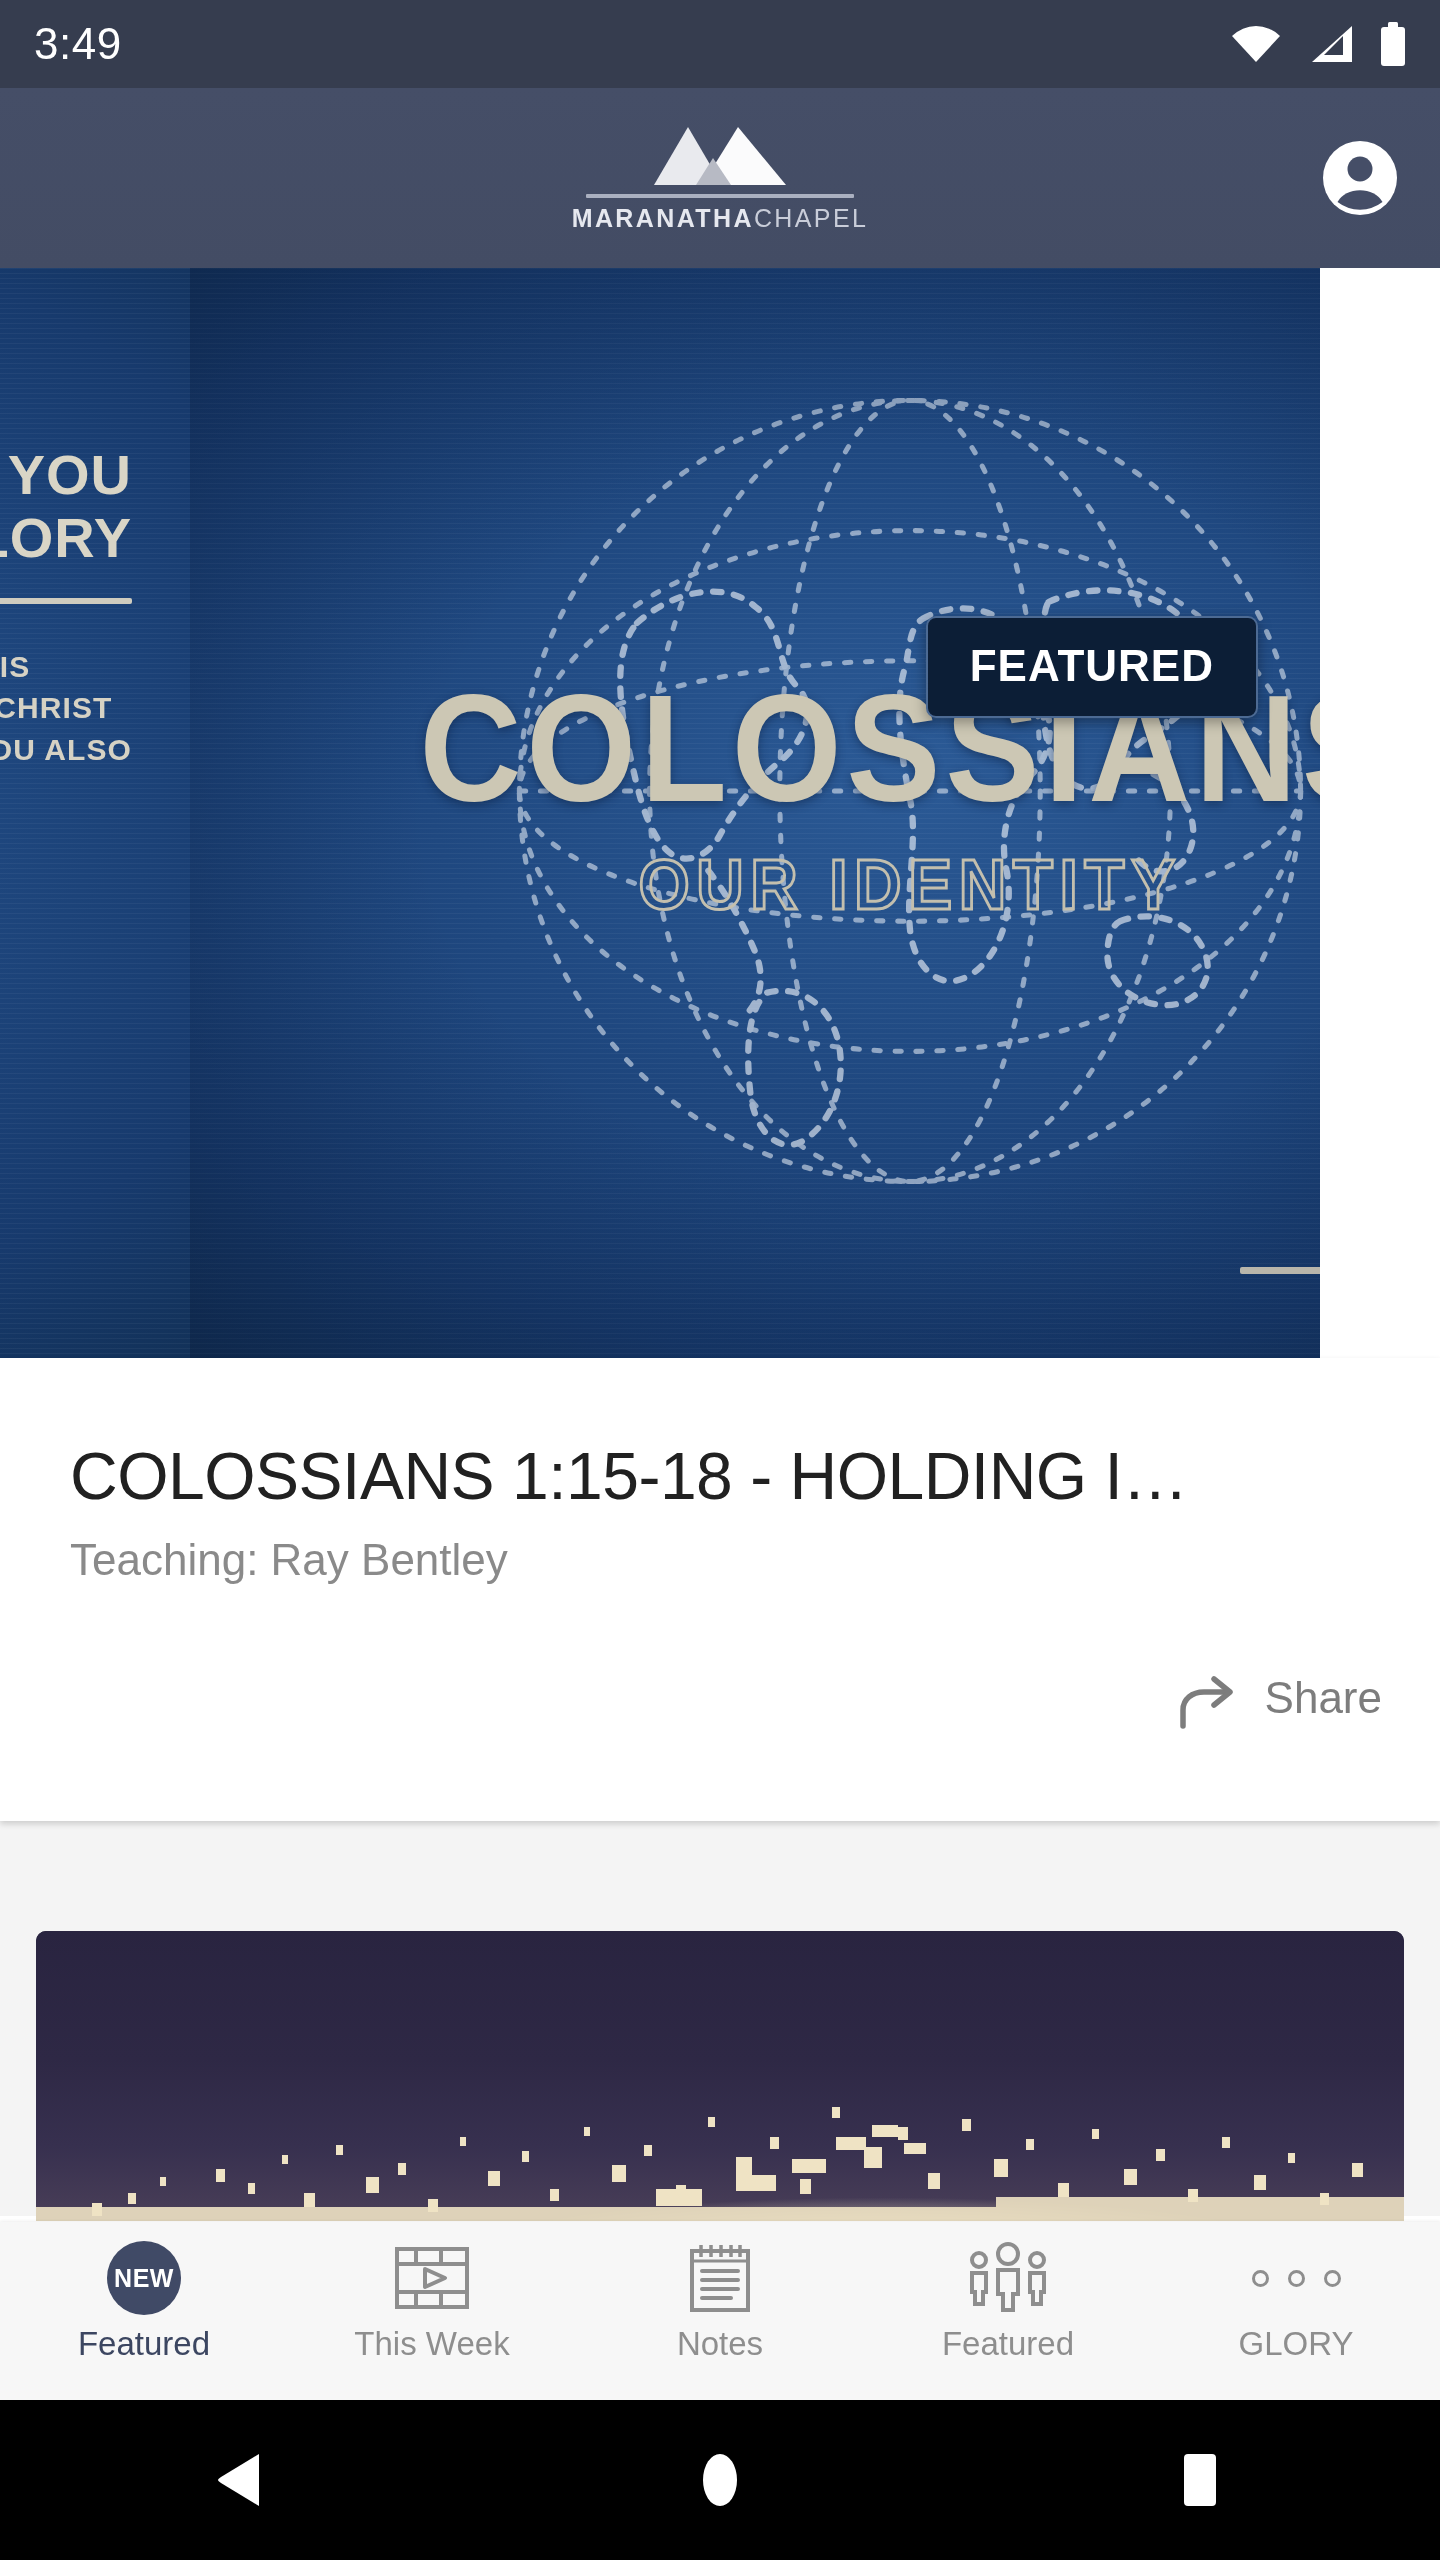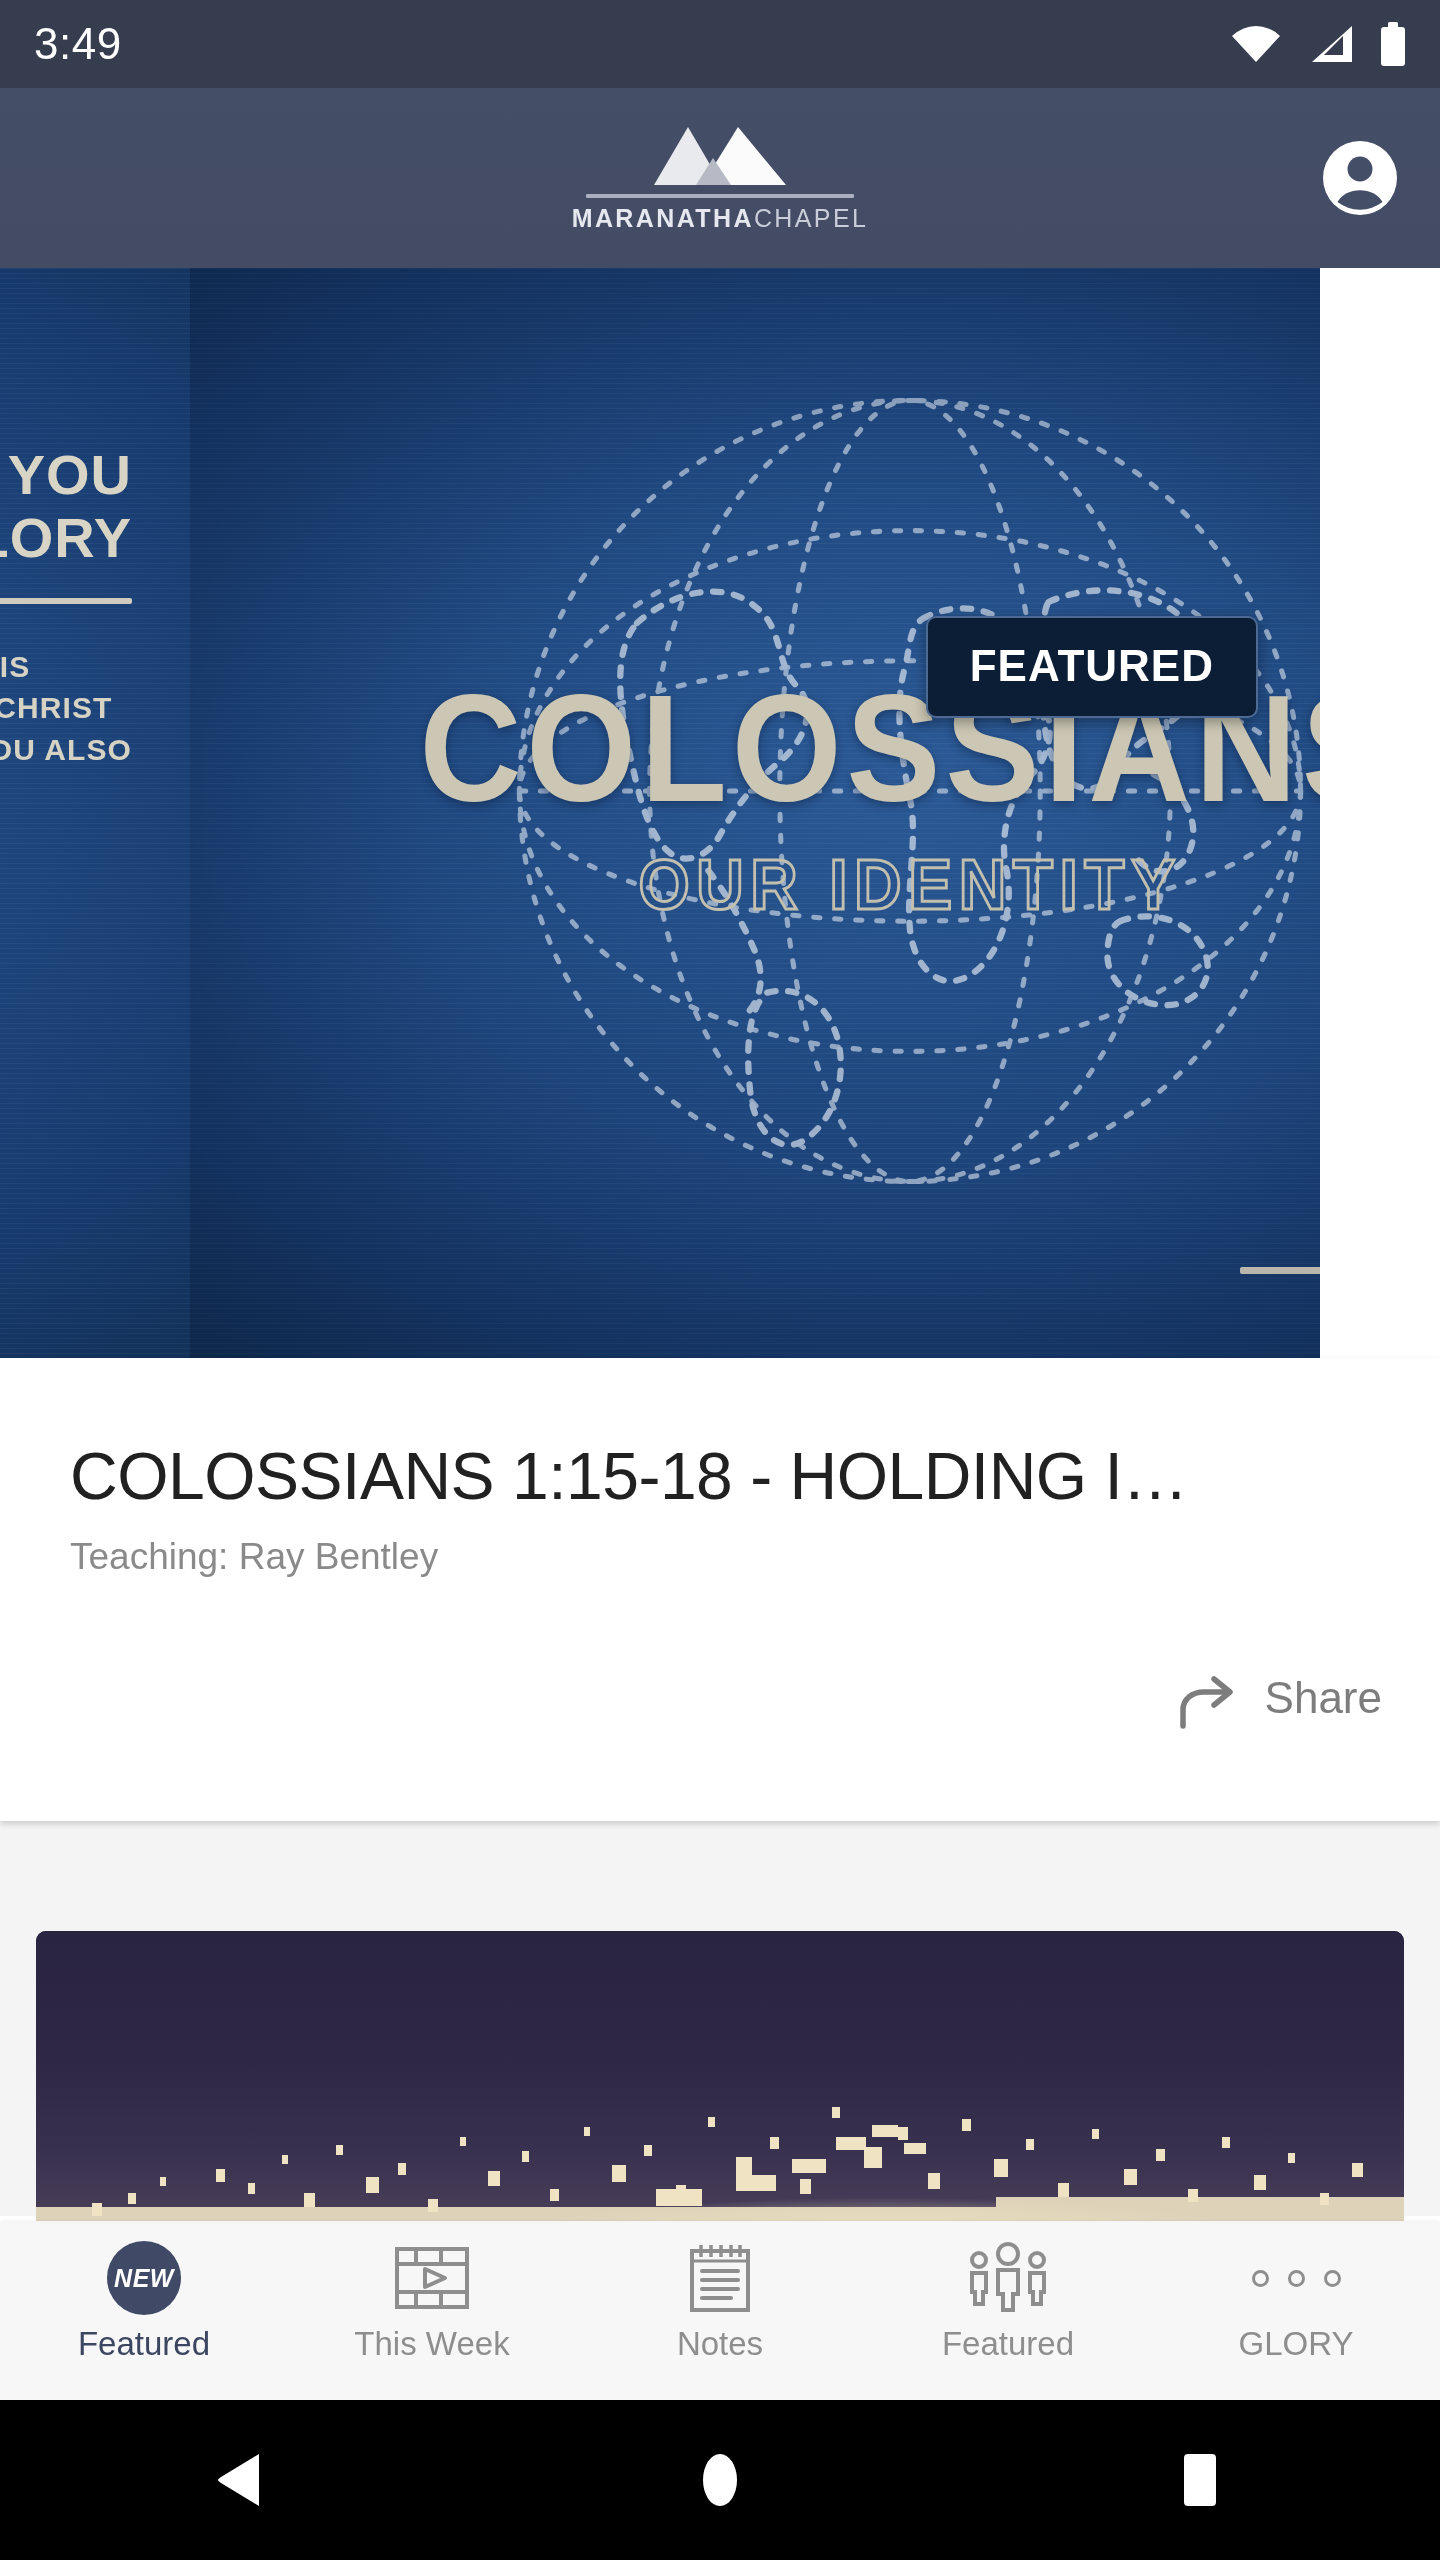--- a/index.html
+++ b/index.html
@@ -138,21 +138,21 @@
     box-shadow:0 3px 6px rgba(0,0,0,.16);
   }
   .sermon-title{
     position:absolute; left:70px; top:85px; right:66px;
     font-size:66px; font-weight:400; color:#212121;
     letter-spacing:-0.5px; line-height:1; white-space:nowrap;
     overflow:hidden;
   }
   .sermon-teacher{
     position:absolute; left:70px; top:1538px;
-    font-size:37px; color:#8a8a8a; font-weight:400; line-height:1;
+    font-size:44px; color:#8a8a8a; font-weight:400; line-height:1;
   }
   .share-btn{
     position:absolute; right:58px; top:1676px;
     display:flex; align-items:flex-start; gap:22px; cursor:pointer;
   }
   .share-label{ font-size:44px; color:#7d7d7d; line-height:1; }
 
   
   .grey-section{
     position:absolute; left:0; top:1821px; width:1440px; height:395px;
@@ -177,21 +177,21 @@
   .tabbar{
     position:absolute; left:0; bottom:160px; width:1440px; height:178px;
     background:#f7f7f7; display:flex; z-index:50;
     box-shadow:0 -1px 3px rgba(0,0,0,.07);
   }
   .tab{
     flex:1; display:flex; flex-direction:column; align-items:center;
     justify-content:flex-start; padding-top:19px; cursor:pointer;
   }
   .tab-icon{
-    height:74px; display:flex; align-items:center; justify-content:center;font-style:italic;
+    height:74px; display:flex; align-items:center; justify-content:center;
   }
   .tab-label{
     margin-top:12px; font-size:33px; line-height:1; color:#8e8e8e;
   }
   .tab.active .tab-label{ color:#3c4661; }
   .newdot{
     width:74px; height:74px; border-radius:50%; background:#404a66;
     display:flex; align-items:center; justify-content:center;
     color:#fff; font-size:25px; font-weight:700; letter-spacing:0.5px;
   }

